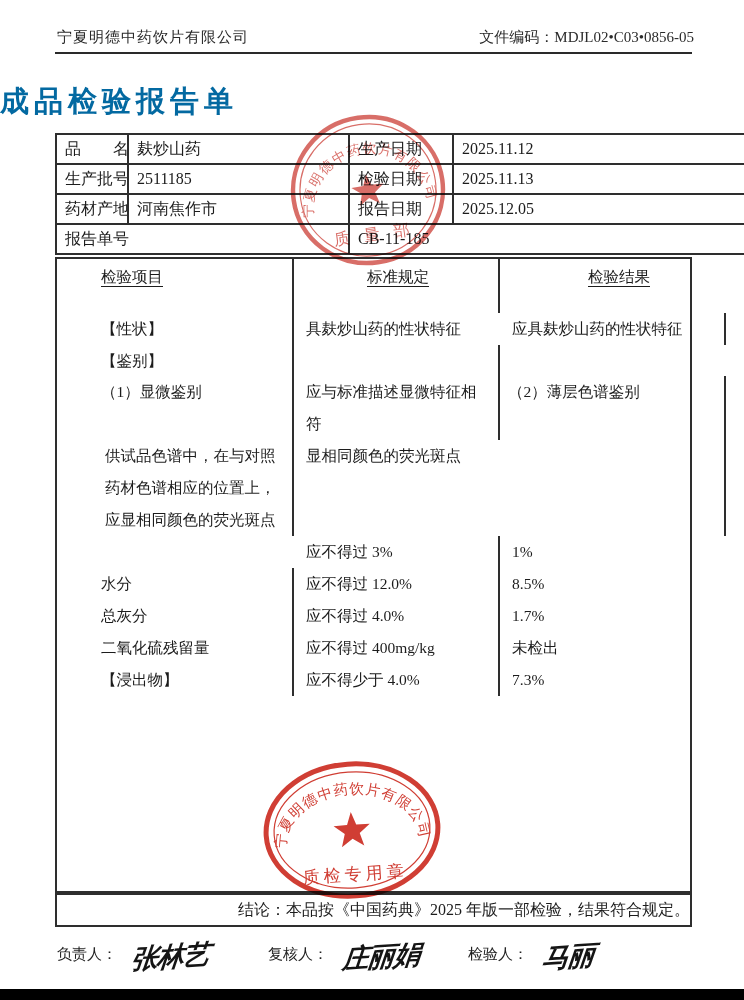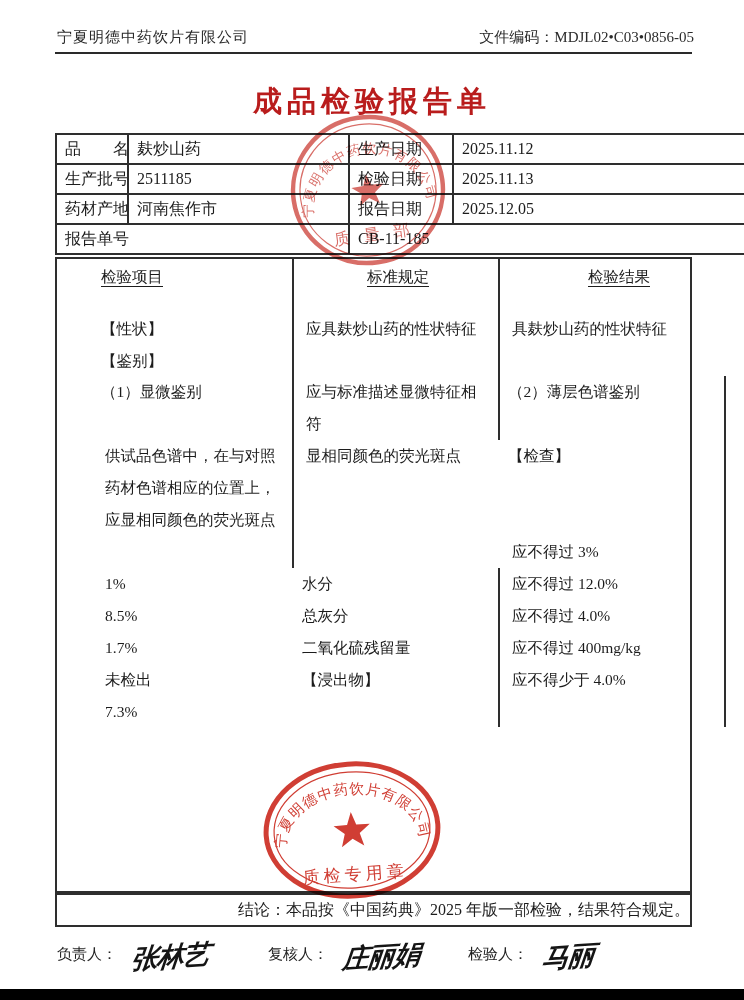--- a/index.html
+++ b/index.html
@@ -7,22 +7,22 @@
     width:744px;height:1000px;position:relative;background:#ffffff;
     font-family:"Liberation Serif","DejaVu Serif",serif;color:#1c1c1c;
     overflow:hidden;
   }
   .abs{position:absolute;}
   
   .hdr-left{left:57px;top:28px;font-size:15px;letter-spacing:1px;color:#2a2a2a;}
   .hdr-right{right:50px;top:28px;font-size:15px;color:#2a2a2a;}
   .hdr-rule{left:55px;top:52px;width:637px;height:2px;background:#2a2a2a;}
   
-  .doc-title{left:0;top:82px;width:744px;text-align:center;font-size:29px;
-    font-weight:bold;letter-spacing:5px;color:#b91c1c;}
+  .doc-title{left:0;top:82px;width:744px;font-size:29px;
+    font-weight:bold;letter-spacing:5px;color:#0369a1;}
   
   table.info{position:absolute;left:55px;top:133px;width:728px;
     border-collapse:collapse;table-layout:fixed;font-size:16px;}
   table.info td{border:2px solid #2e2e2e;height:28px;padding:0 0 0 8px;
     white-space:nowrap;overflow:hidden;}
   
   .insp-box{left:55px;top:257px;width:633px;height:632px;border:2px solid #2e2e2e;}
   #insp-grid{display:grid;width:100%;height:100%;
     grid-template-columns:201px 206px 1fr;
     grid-template-rows:54px repeat(10,auto) 1fr;
@@ -93,31 +93,30 @@
   </tr>
 </tbody>
   </table>
 
 <div class="abs insp-box">
   <div id="insp-grid">
     <div class="icell c1 ihead"><span>检验项目</span></div>
     <div class="icell c2 ihead"><span>标准规定</span></div>
     <div class="icell c3 ihead"><span>检验结果</span></div>
   <div class="icell c1">【性状】</div>
+      <div class="icell c3">具麸炒山药的性状特征</div>
       <div class="icell c2">应具麸炒山药的性状特征</div>
-      <div class="icell c3">具麸炒山药的性状特征</div>
       <div class="icell c1">【鉴别】</div>
       <div class="icell c2"></div>
       <div class="icell c3"></div>
       <div class="icell c1">（1）显微鉴别</div>
       <div class="icell c2">应与标准描述显微特征相符</div>
       <div class="icell c1">（2）薄层色谱鉴别</div>
       <div class="icell c2">供试品色谱中，在与对照药材色谱相应的位置上，应显相同颜色的荧光斑点</div>
       <div class="icell c3">显相同颜色的荧光斑点</div>
-      <div class="icell c1">【检查】</div>
       <div class="icell c2"></div>
       <div class="icell c3"></div>
       <div class="icell c2">应不得过 3%</div>
       <div class="icell c3">1%</div>
       <div class="icell c1">水分</div>
       <div class="icell c2">应不得过 12.0%</div>
       <div class="icell c3">8.5%</div>
       <div class="icell c1">总灰分</div>
       <div class="icell c2">应不得过 4.0%</div>
       <div class="icell c3">1.7%</div>

